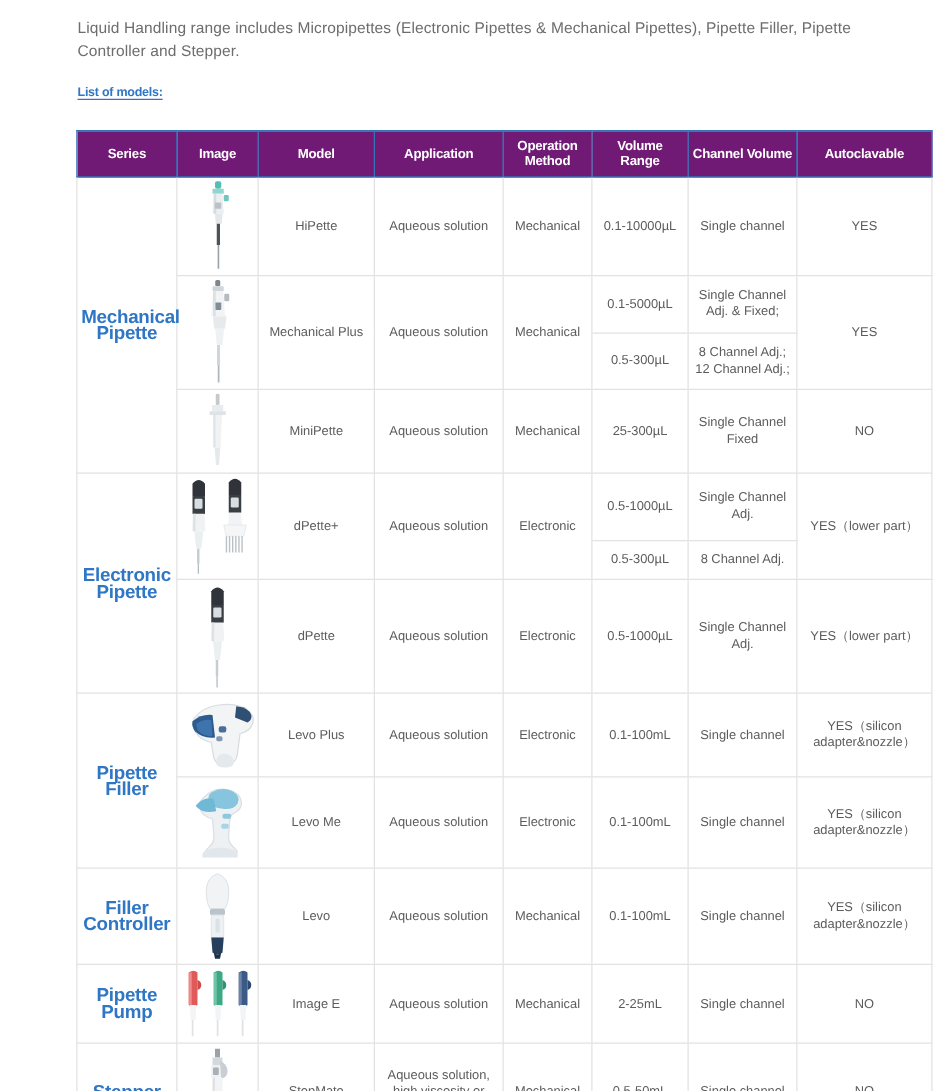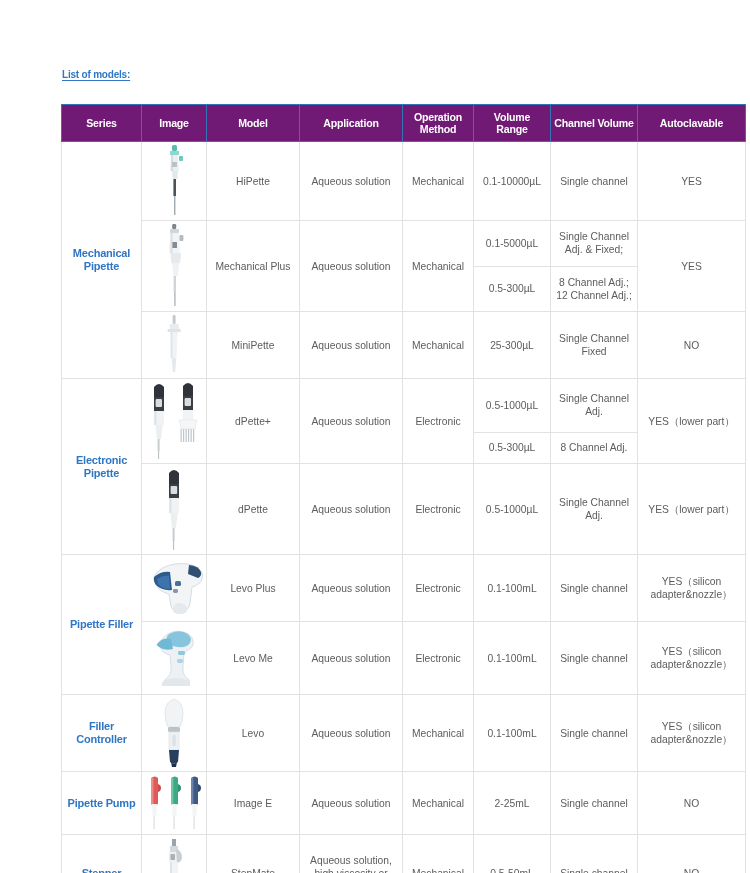--- a/index.html
+++ b/index.html
@@ -70,21 +70,21 @@
     font-weight: bold;
     font-size: 10.6px;
     height: 32px;
     border: 1px solid #3573b9;
     letter-spacing: -0.2px;
     line-height: 12px;
   }
   td.series-cell {
     color: #2f76c4;
     font-weight: bold;
-    font-size: 11px;
+    font-size: 15px;
     letter-spacing: -0.2px;
     line-height: 13px;
     margin-left: 28px;
   }
   tr.group-start > td {
     border-top: 1px solid #c8c8c8;
   }
   table.models tbody tr:last-child > td {
     border-bottom: 1px solid #c0c0c0;
   }
@@ -100,20 +100,21 @@
   }
 
   .dual { display: flex; justify-content: center; align-items: flex-start; gap: 3px; }
   .triple { display: flex; justify-content: center; align-items: center; gap: 5px; }
 </style>
 </head>
 <body>
 
 <div class="page">
 
+  <div class="intro">Liquid Handling range includes Micropipettes (Electronic Pipettes &amp; Mechanical Pipettes), Pipette Filler, Pipette Controller and Stepper.</div>
 
   <div class="section-title">List of models:</div>
 
   <table class="models">
     <thead>
       <tr>
         <th style="width:73px">Series</th>
         <th style="width:58px">Image</th>
         <th style="width:86px">Model</th>
         <th style="width:96px">Application</th>

